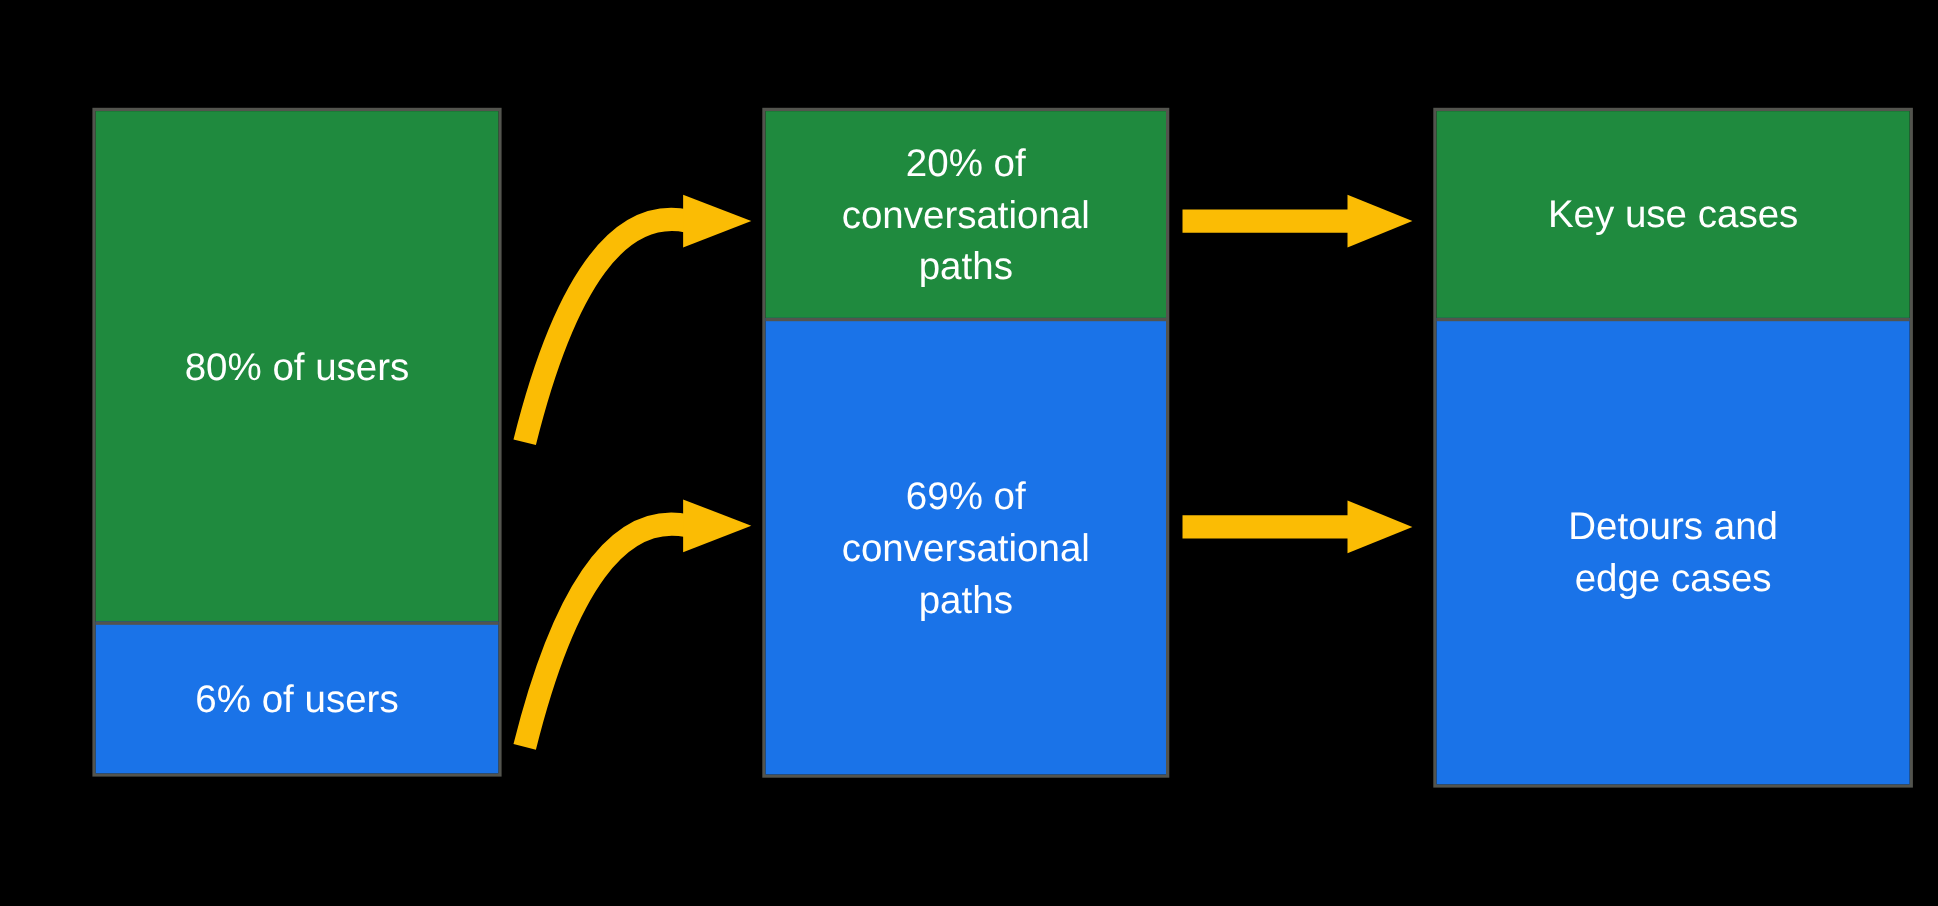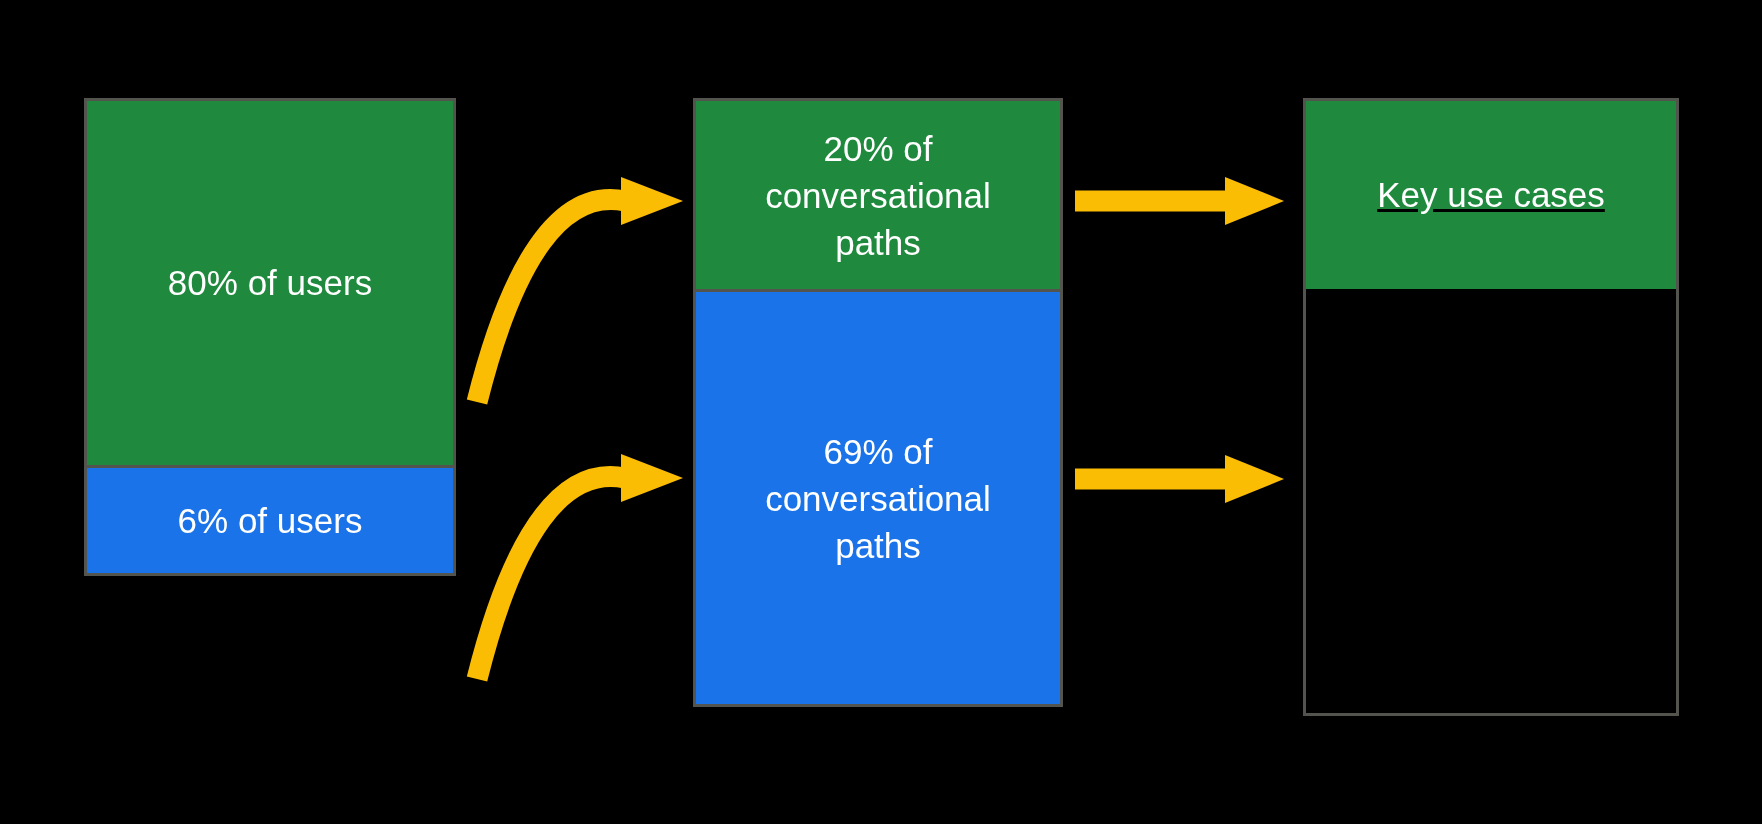--- a/index.html
+++ b/index.html
@@ -17,23 +17,23 @@
     background:var(--bg);
     overflow:hidden;
     font-family:"Liberation Sans", sans-serif;
   }
   .bar{
     position:absolute;
     display:flex;flex-direction:column;
     border:3px solid var(--border);
     box-sizing:border-box;
   }
-  .bar-users{left:84px;top:98px;width:372px;height:478px;}
+  .bar-users{left:84px;top:98px;width:372px;height:608px;}
   .bar-paths{left:693px;top:98px;width:370px;height:609px;}
-  .bar-outcomes{left:1303px;top:98px;width:376px;height:618px;text-decoration:underline;}
+  .bar-outcomes{left:1303px;top:98px;width:436px;height:618px;}
   .seg{
     display:flex;align-items:center;justify-content:center;
     text-align:center;
   }
   .seg-green{background:var(--green);}
   .seg-blue{background:var(--blue);border-top:3px solid var(--border);flex:1;}
   .seg-label{
     color:var(--text);
     font-size:35px;
     line-height:47px;
@@ -67,20 +67,23 @@
     </div>
     <div class="seg seg-blue">
       <p class="seg-label">69% of conversational paths</p>
     </div>
   </div>
 
   <div class="bar bar-outcomes w-outcomes">
     <div class="seg seg-green" style="height:30.7%;">
       <p class="seg-label">Key use cases</p>
     </div>
+    <div class="seg seg-blue">
+      <p class="seg-label">Detours and edge cases</p>
+    </div>
   </div>
 
   <svg class="arrows" viewBox="0 0 1762 824">
     <g>
       <path class="arrow-shaft" d="M 477 402 Q 532 182 625 201"></path>
       <polygon class="arrow-head" points="621,177 621,225 683,201"></polygon>
     </g>
     <g>
       <path class="arrow-shaft" d="M 477 679 Q 532 459 625 478"></path>
       <polygon class="arrow-head" points="621,454 621,502 683,478"></polygon>

